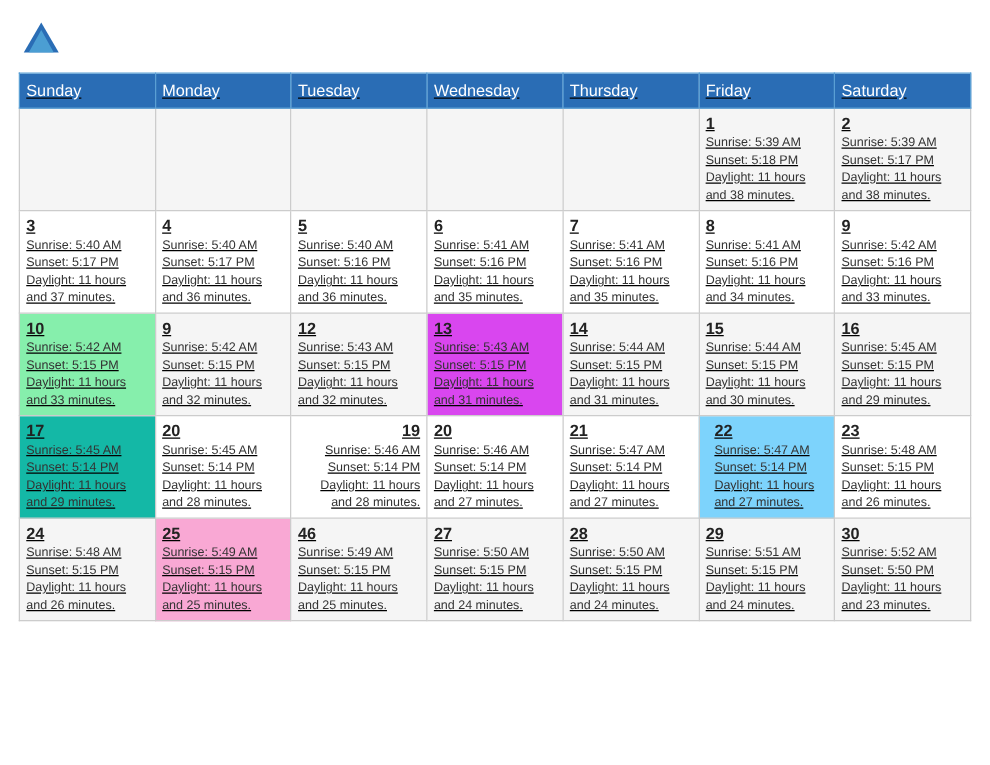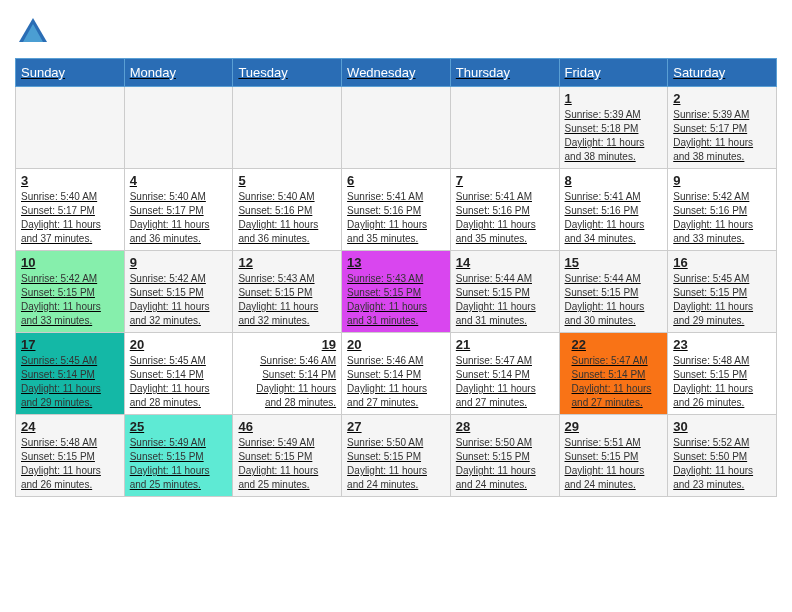--- a/index.html
+++ b/index.html
@@ -291,21 +291,21 @@
 Daylight: 11 hours
 and 27 minutes.</div>
           </td>
           <td style="background: rgb(255, 255, 255);">
             <span class="day-num">21</span>
             <div class="day-detail" style="white-space: pre-line;">Sunrise: 5:47 AM
 Sunset: 5:14 PM
 Daylight: 11 hours
 and 27 minutes.</div>
           </td>
-          <td style="background: #f97316; padding-left: 12px;">
+          <td style="background: #7dd3fc; padding-left: 12px;">
             <span class="day-num">22</span>
             <div class="day-detail" style="white-space: pre-line;">Sunrise: 5:47 AM
 Sunset: 5:14 PM
 Daylight: 11 hours
 and 27 minutes.</div>
           </td>
           <td style="background: rgb(255, 255, 255);">
             <span class="day-num">23</span>
             <div class="day-detail" style="white-space: pre-line;">Sunrise: 5:48 AM
 Sunset: 5:15 PM
@@ -314,21 +314,21 @@
           </td>
         </tr>
         <tr>
           <td style="background: rgb(245, 245, 245);">
             <span class="day-num">24</span>
             <div class="day-detail" style="white-space: pre-line;">Sunrise: 5:48 AM
 Sunset: 5:15 PM
 Daylight: 11 hours
 and 26 minutes.</div>
           </td>
-          <td style="background: #5eead4;">
+          <td style="background: #f9a8d4;">
             <span class="day-num">25</span>
             <div class="day-detail" style="white-space: pre-line;">Sunrise: 5:49 AM
 Sunset: 5:15 PM
 Daylight: 11 hours
 and 25 minutes.</div>
           </td>
           <td style="background: rgb(245, 245, 245);">
             <span class="day-num">46</span>
             <div class="day-detail" style="white-space: pre-line;">Sunrise: 5:49 AM
 Sunset: 5:15 PM

